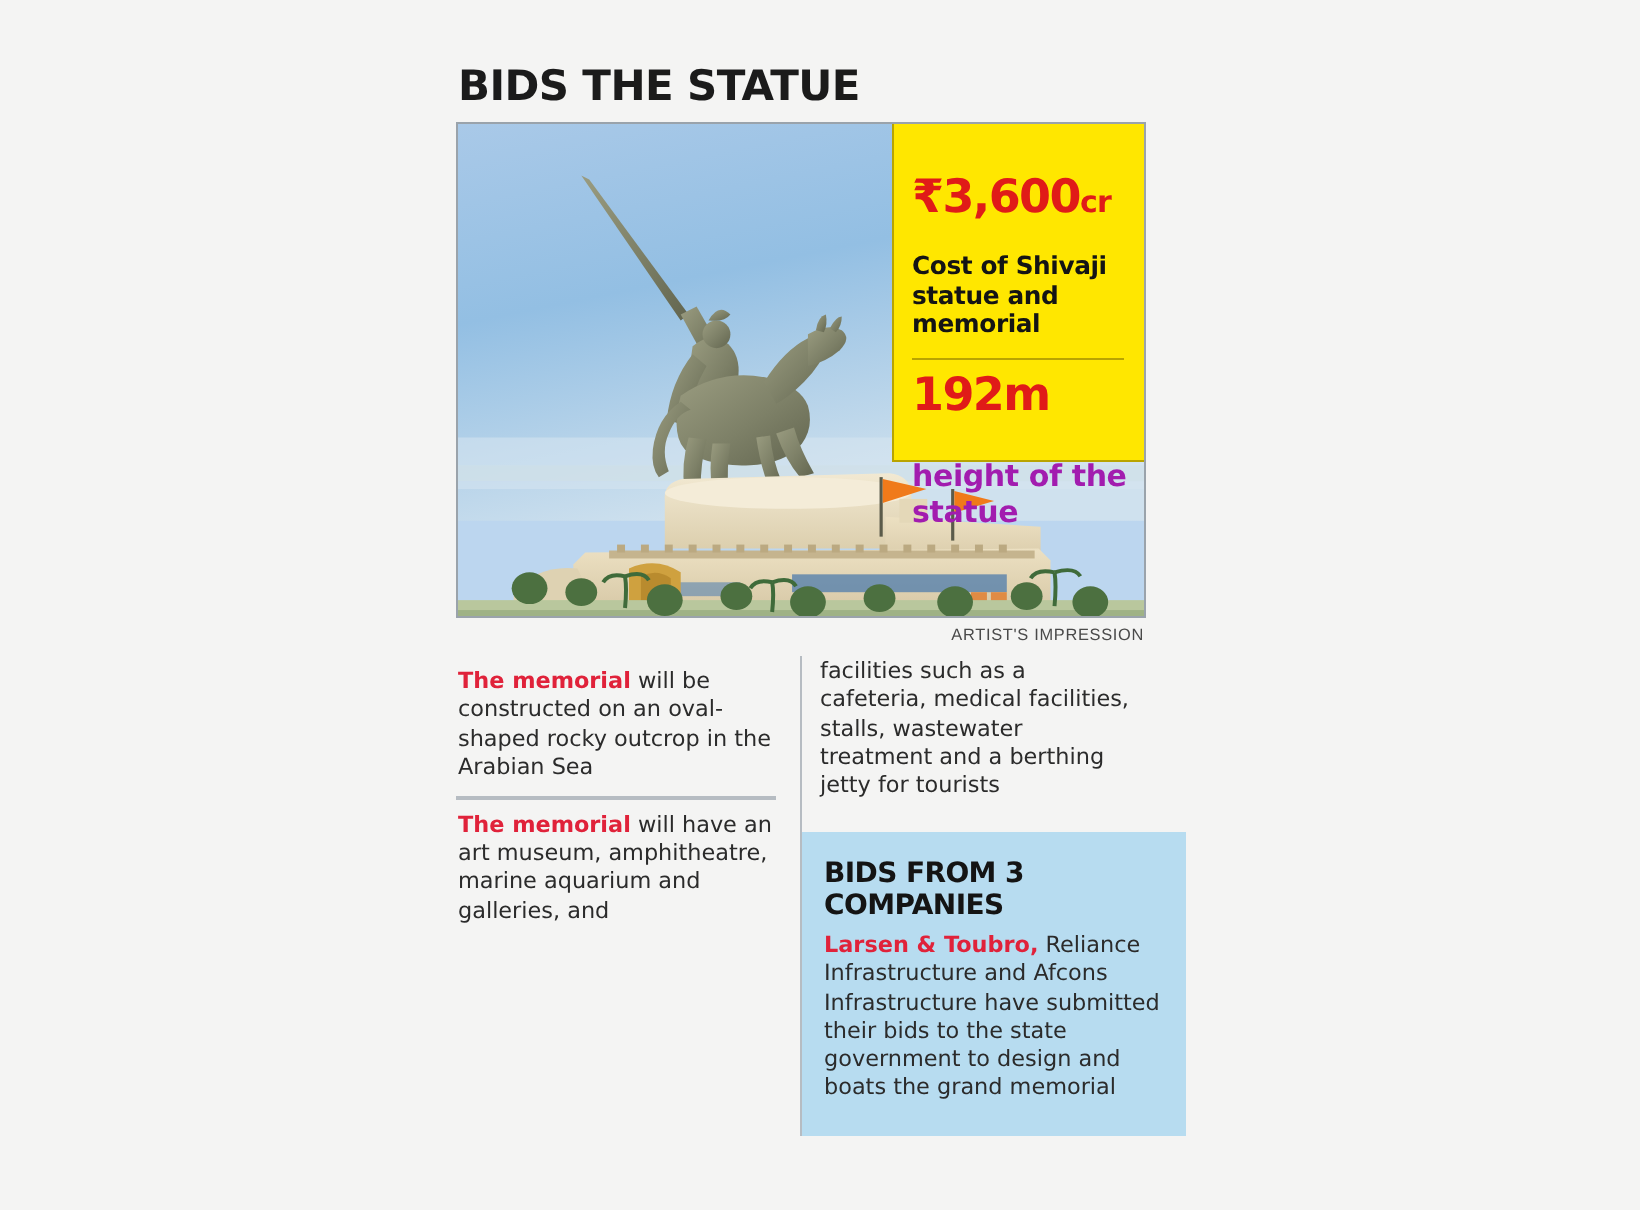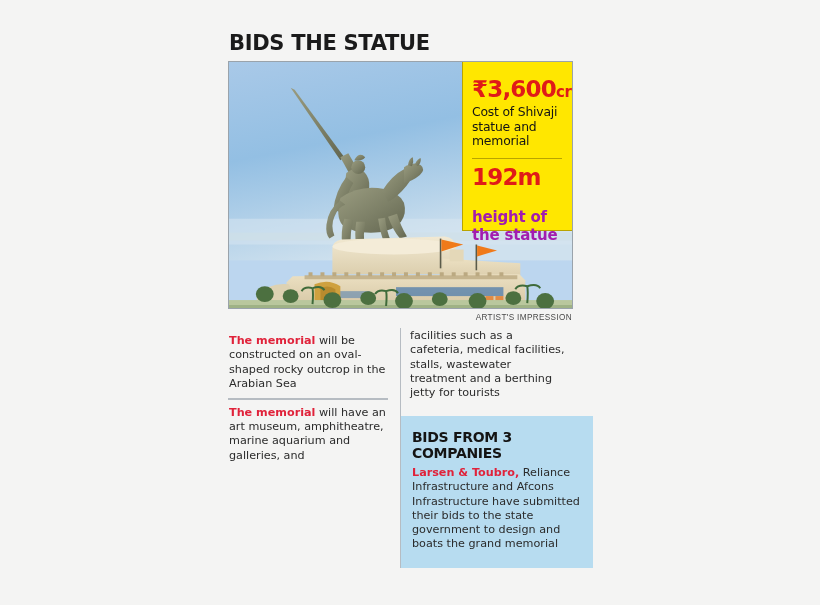--- a/index.html
+++ b/index.html
@@ -51,49 +51,49 @@
     width: 100%;
     height: 100%;
     display: block;
   }
 
   
   .stat-panel {
     position: absolute;
     right: 0px;
     top: 0px;
-    width: 110px;
+    width: 126px;
     height: 169px;
     background: #ffe700;
     border: 1px solid #b9a400;
     border-top: none;
     border-right: none;
     box-sizing: border-box;
-    padding: 16px 8px 6px 9px;
+    padding: 26px 8px 6px 9px;
   }
   .stat-big {
     font-family: "DejaVu Sans", sans-serif;
     font-weight: bold;
     color: #e01b18;
     font-size: 23px;
     line-height: 1;
     letter-spacing: -0.8px;
     white-space: nowrap;
   }
   .stat-big .unit {
     font-size: 15px;
     letter-spacing: -0.3px;
   }
   .stat-label {
     font-family: "DejaVu Sans", sans-serif;
-    font-weight: normal;
+    font-weight: bold;
     font-size: 12.4px;
     line-height: 1.18;
     color: #141414;
-    margin-top: 4px;
+    margin-top: 15px;
     letter-spacing: -0.2px;
   }
   .stat-rule {
     border: none;
     border-top: 1px solid #b9a400;
     margin: 9px 2px 7px 0;
   }
   .stat-big2 {
     font-family: "DejaVu Sans", sans-serif;
     font-weight: bold;

